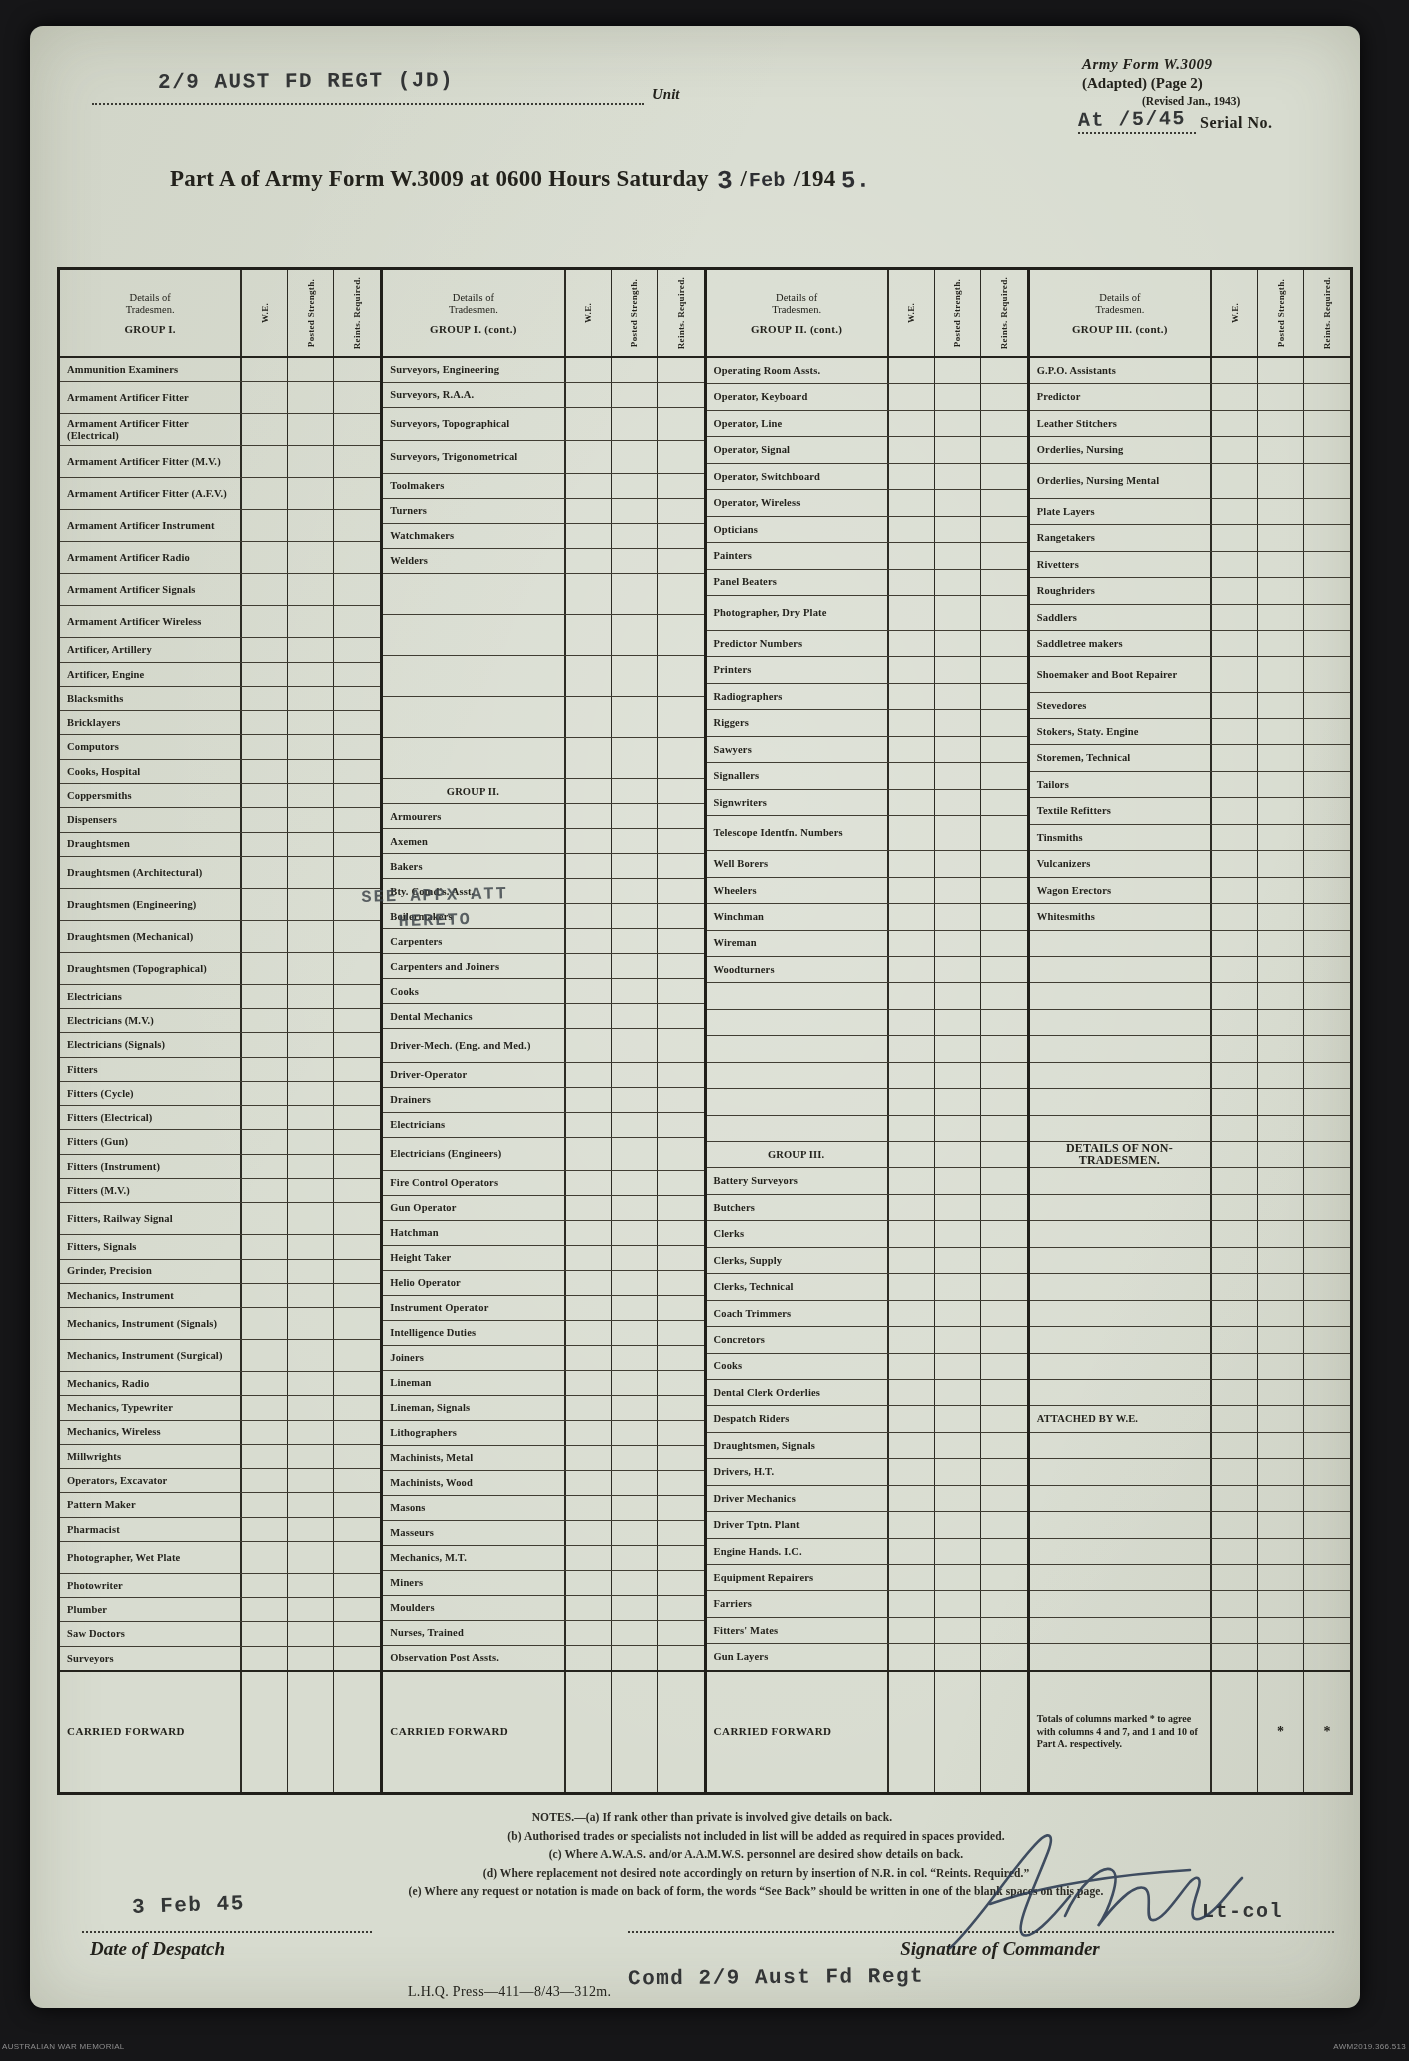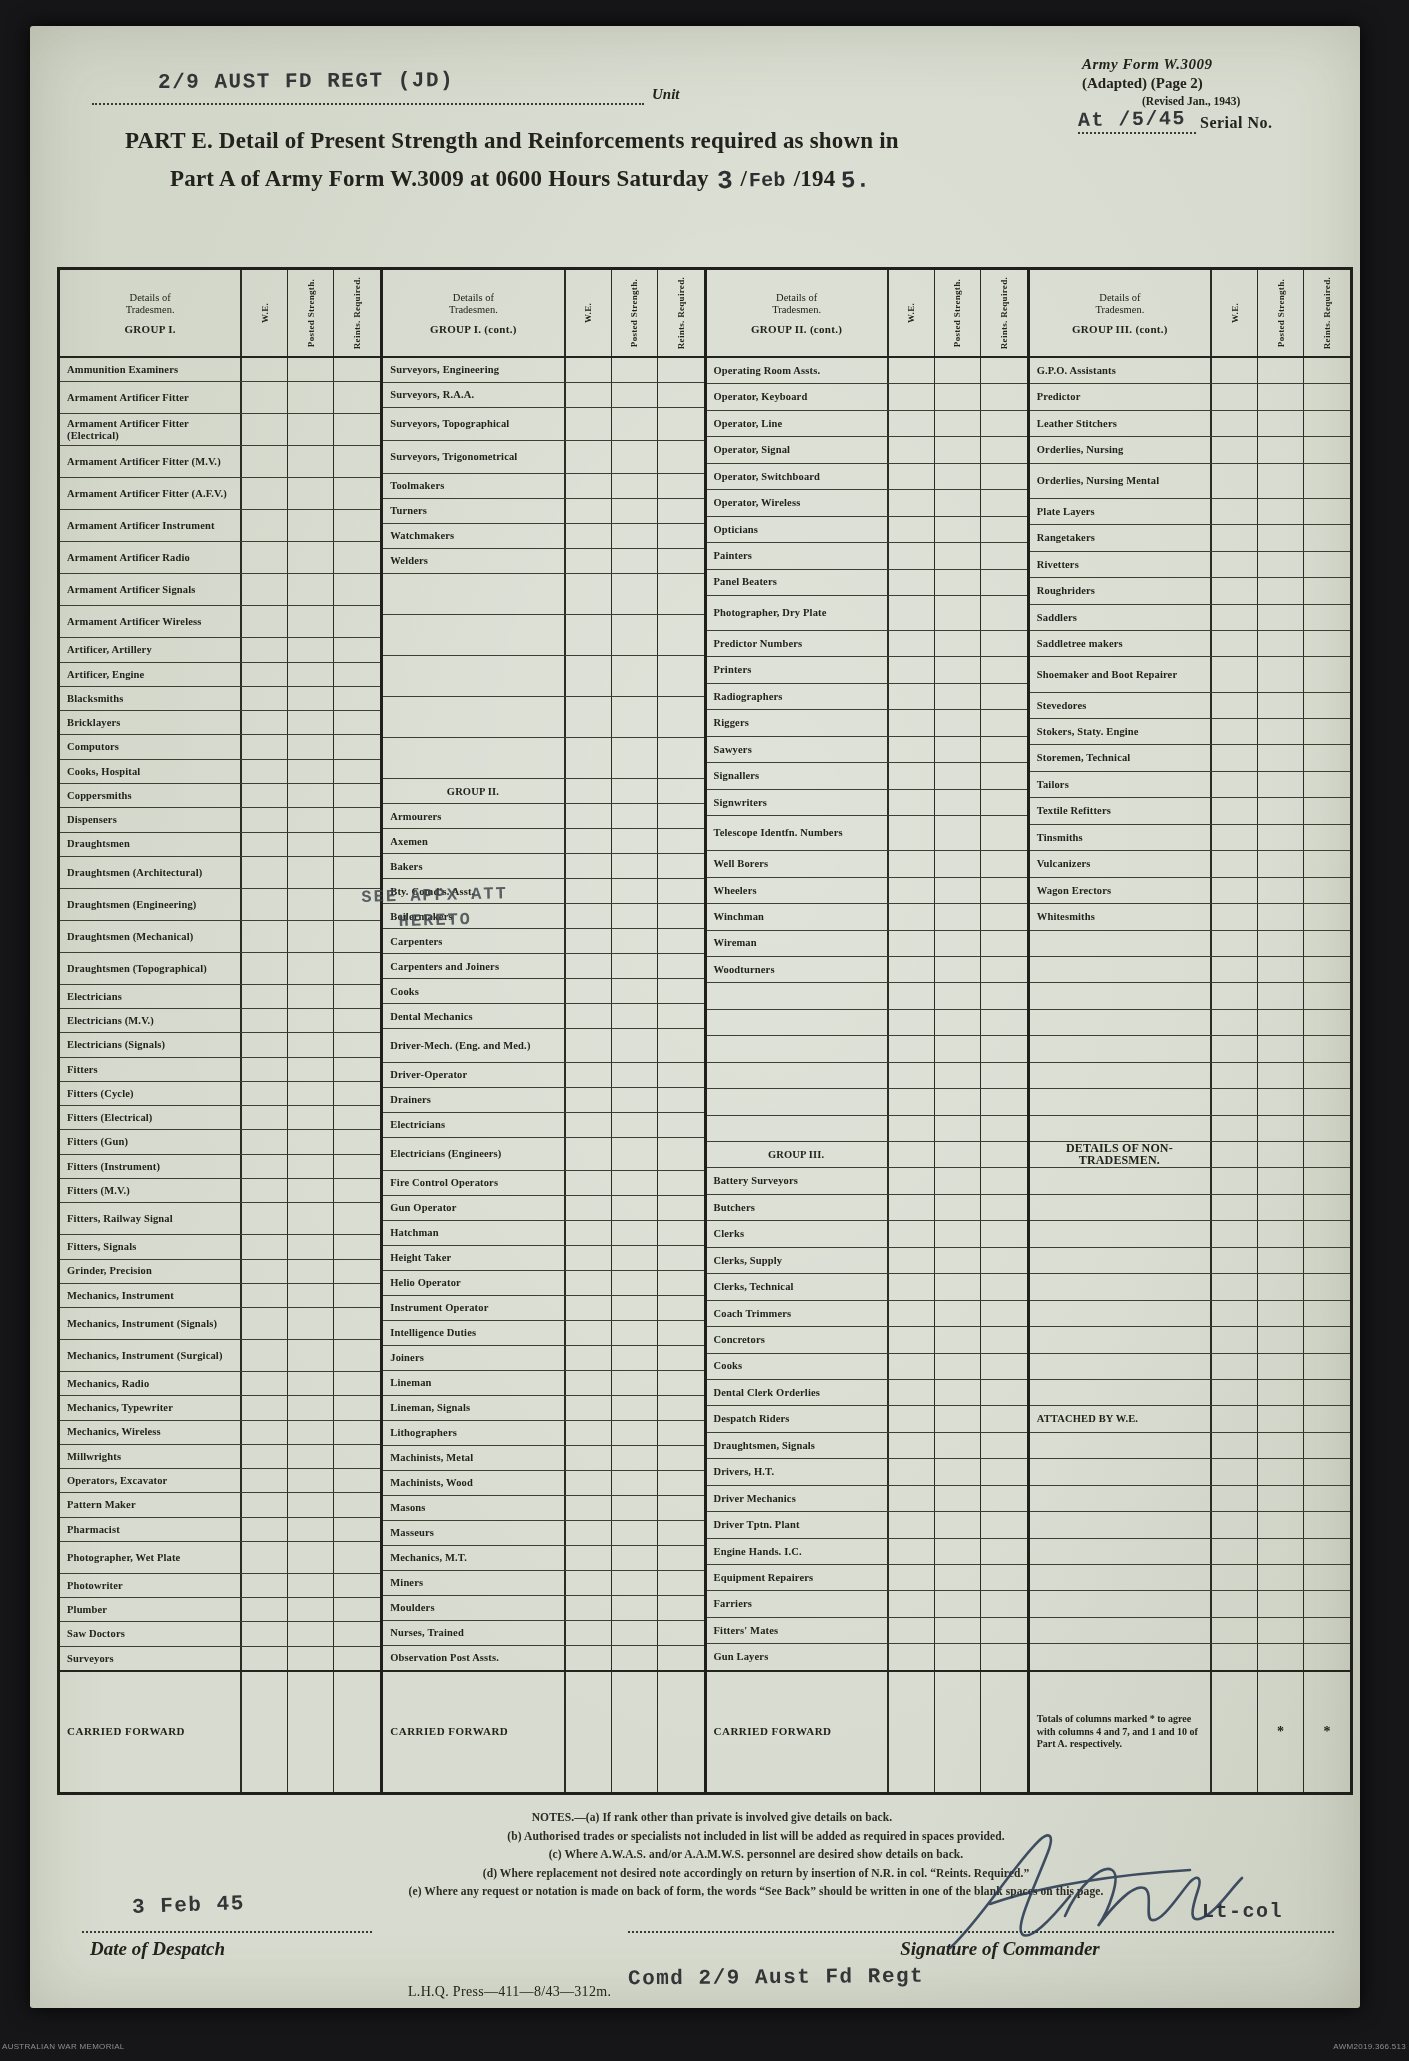--- a/index.html
+++ b/index.html
@@ -16,21 +16,21 @@
     font-family:"Liberation Serif", serif;color:var(--ink);
   }
   .paper{
     position:absolute;left:30px;top:26px;width:1330px;height:1982px;
     background:var(--paper);
     background-image:
       radial-gradient(ellipse at 55% 40%, rgba(255,255,255,.18), rgba(0,0,0,0) 60%),
       linear-gradient(115deg, rgba(120,120,95,.07), rgba(0,0,0,0) 35%),
       linear-gradient(-70deg, rgba(90,90,70,.10), rgba(0,0,0,0) 25%);
     box-shadow:0 0 22px rgba(0,0,0,.85), inset 0 0 70px rgba(80,80,55,.22);
-    border-radius:3px;
+    border-radius:13px;
   }
   .abs{position:absolute;}
 
   
   .stamp{
     font-family:"Liberation Mono", monospace;font-weight:bold;
     color:var(--stamp);letter-spacing:1.5px;opacity:.92;
   }
   .unit-stamp{left:128px;top:44px;font-size:21px;transform:rotate(-.4deg);}
   .unit-dotline{left:62px;top:77px;width:552px;border-bottom:2px dotted #3a3a34;}
@@ -121,21 +121,20 @@
   <div class="abs unit-dotline"></div>
   <div class="abs unit-label">Unit</div>
 
   <div class="abs form-l1">Army Form W.3009</div>
   <div class="abs form-l2">(Adapted)  (Page 2)</div>
   <div class="abs form-l3">(Revised Jan., 1943)</div>
   <div class="abs stamp serial-stamp">At /5/45</div>
   <div class="abs serial-dotline"></div>
   <div class="abs serial-label">Serial No.</div>
 
-  <div class="abs title-l1">PART E.  Detail of Present Strength and Reinforcements required as shown in</div>
   <div class="abs title-l2">
     <span>Part A of Army Form W.3009 at 0600 Hours Saturday</span><span class="title-hand hand-day">3</span>
     <span>/</span><span class="title-hand hand-month">Feb</span>
     <span>/194</span><span class="title-hand hand-suffix">5.</span>
   </div>
 
   <div class="abs formtable" id="table-groups">
       <div class="tgroup">
         <div class="thead">
           <div class="cell details hdr">

